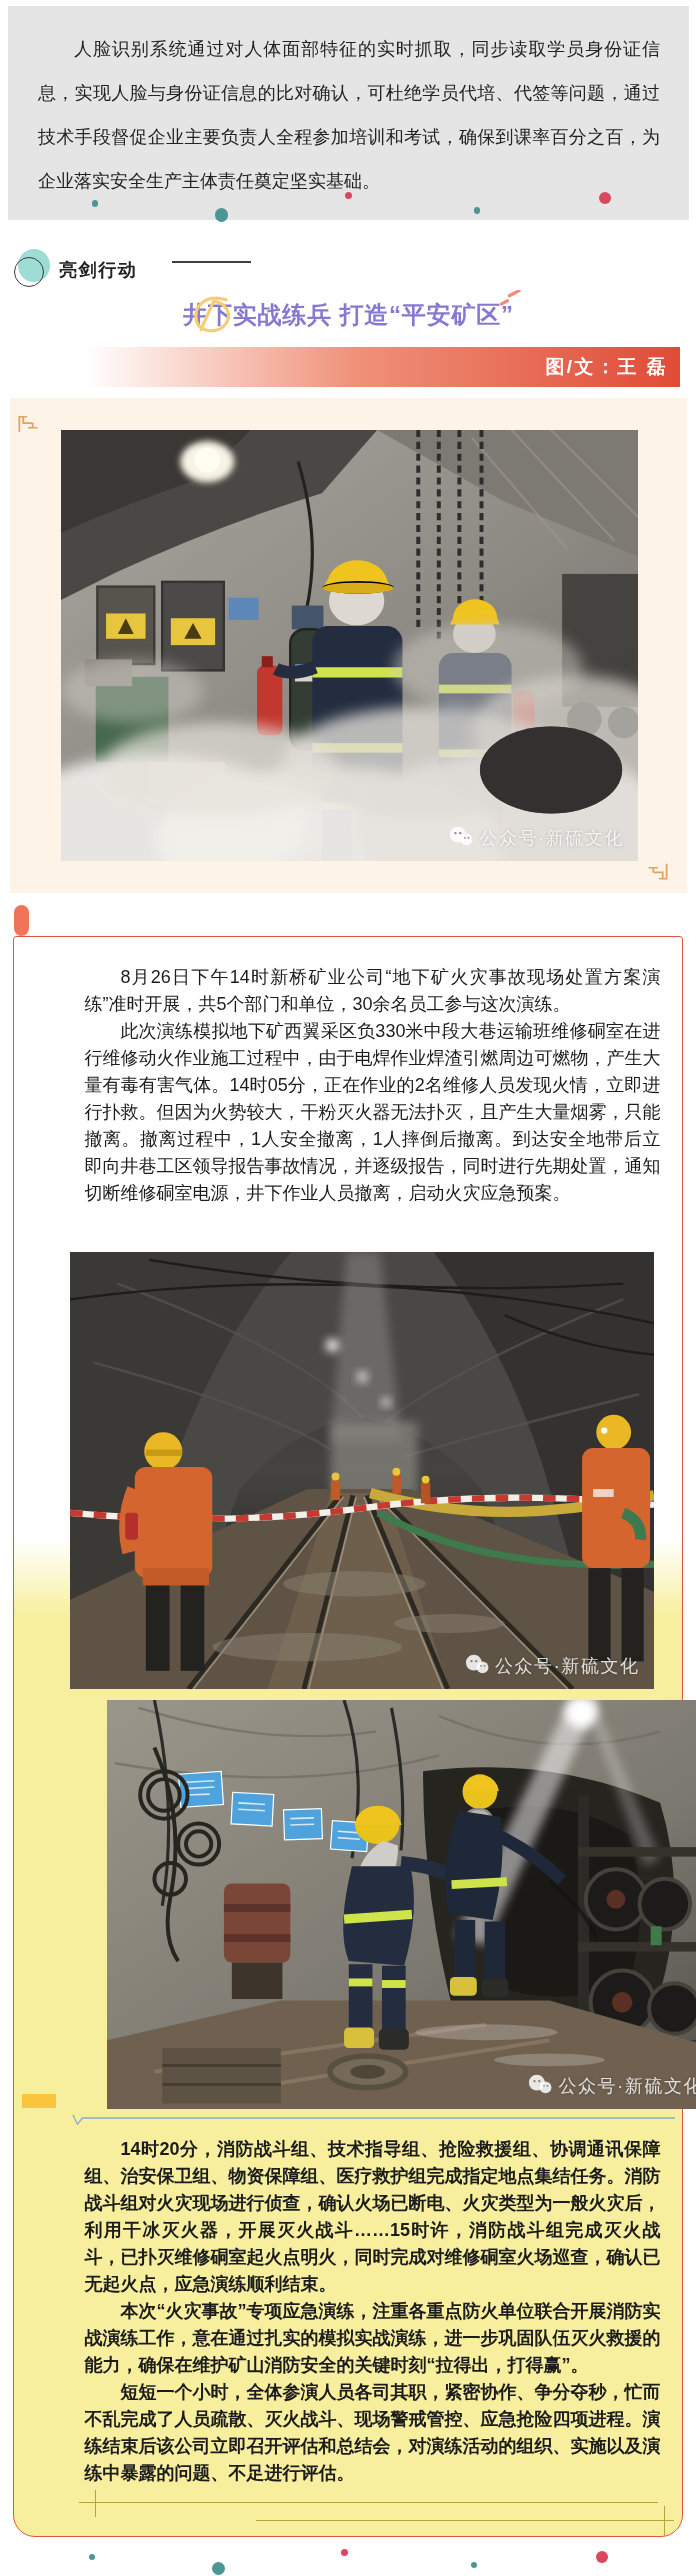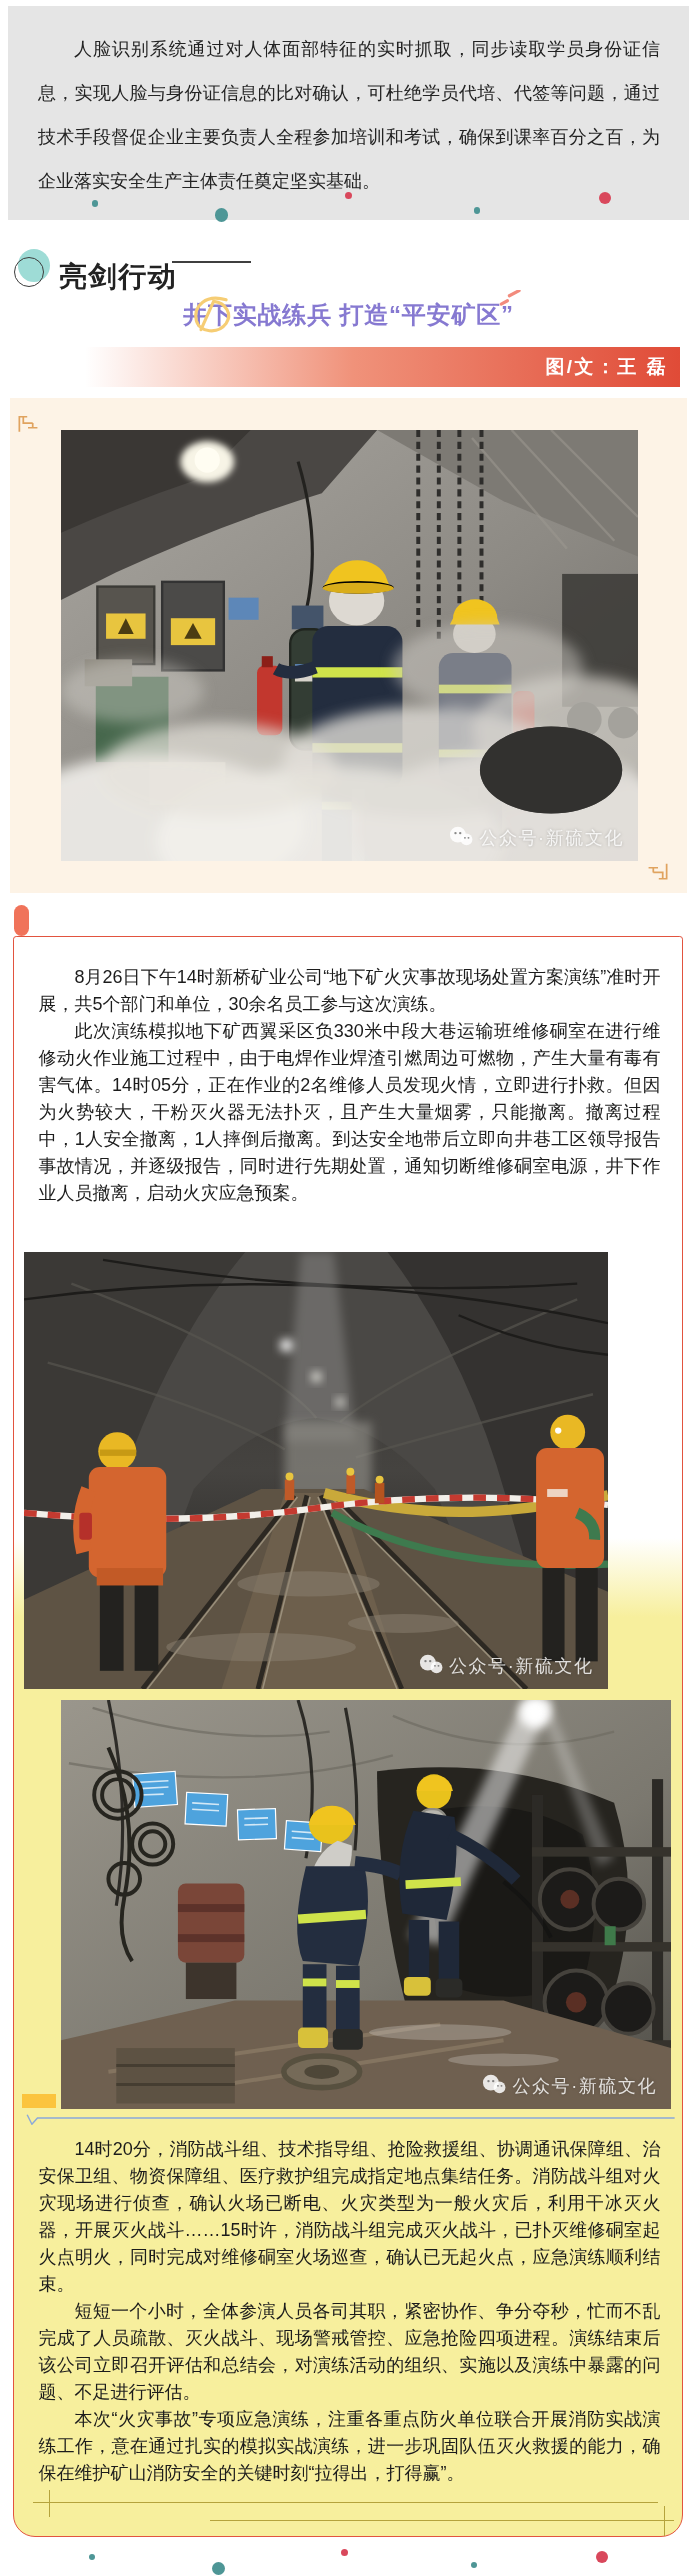--- a/index.html
+++ b/index.html
@@ -11,21 +11,21 @@
   .intro-text{font-size:18px;line-height:44px;text-align:justify;color:#232323;}
   .intro-text p{margin:0;text-indent:2em;}
   .dot{position:absolute;border-radius:50%;}
   .dot.teal{background:#4e9696;}
   .dot.red{background:#d9485c;}
 
   
   .badge-row{margin:28.4px 0 0 16px;height:43px;position:relative;}
   .badge-circle-fill{position:absolute;left:1.6px;top:0;width:32px;height:33px;background:#9edcd6;border-radius:50%;}
   .badge-circle-ring{position:absolute;left:-2.4px;top:8px;width:28.4px;height:28.4px;border:1.6px solid #3c3c3c;border-radius:50%;}
-  .badge-label{position:absolute;left:43px;top:9.5px;font-size:28px;font-weight:bold;color:#222;letter-spacing:1.6px;}
+  .badge-label{position:absolute;left:43px;top:9.5px;font-size:18px;font-weight:bold;color:#222;letter-spacing:1.6px;}
   .badge-line{position:absolute;left:156px;top:12.6px;width:79px;border-top:2.4px solid #3f3f3f;}
 
   
   .title-row{margin-top:4.7px;height:38px;position:relative;text-align:center;}
   .title-text{font-size:24px;font-weight:bold;color:#8679d1;letter-spacing:0.8px;line-height:38px;}
   .title-swash{position:absolute;left:190px;top:-4.7px;}
   .title-dashes{position:absolute;left:496px;top:-6.3px;}
 
   
   .byline-banner{margin:12.6px 16.6px 0 85px;height:40px;background:linear-gradient(90deg,rgba(255,255,255,0) 0%,#f0927a 45%,#e04b37 100%);
@@ -41,24 +41,24 @@
 
   
   .wm{position:absolute;right:14.2px;bottom:11px;display:flex;align-items:flex-start;gap:6.3px;}
   .wm-text{color:rgba(255,255,255,0.82);font-size:18px;letter-spacing:1.6px;text-shadow:0 0 3.2px rgba(0,0,0,0.25);}
 
   
   .pill{width:15px;height:31px;border-radius:8px;background:#f0735a;margin:12px 0 0 14.2px;}
 
   
   .main-box{margin:0 13.4px;width:670px;box-sizing:border-box;border:1.6px solid #e2543f;border-radius:3.2px 3.2px 22px 22px;
-    background:linear-gradient(180deg,#ffffff 0px,#ffffff 601px,#f7ef9d 680px,#f7ef9d 100%);position:relative;}
+    background:linear-gradient(180deg,#ffffff 0px,#ffffff 601px,#f7ef9d 680px,#f7ef9d 100%);position:relative;padding-left:46px;}
   .box-text{padding:27px 22px 0 24px;font-size:18px;line-height:27px;text-align:justify;color:#1c1c1c;}
   .box-text p{margin:0;text-indent:2em;}
-  .box-text2{padding-top:11px;}
+  .box-text2{padding-top:11px;font-weight:bold;}
   .photo2-frame{width:584px;height:437px;margin:45px 0 0 9.5px;}
   .photo3-frame{width:610px;height:409px;margin:11px 0 0 47px;}
   .gold-rect{position:absolute;left:8px;top:1157px;width:34px;height:14.2px;background:#fbc43e;}
   .blue-divider{margin:4.7px 4.7px 0 9.5px;height:11px;}
   .deco-lines{position:relative;height:46px;margin-top:3.2px;}
   .deco-lineA{position:absolute;left:19px;right:24px;top:12.6px;border-top:1.6px solid #b5a33c;}
   .deco-tickA{position:absolute;left:35px;top:0;height:27px;border-left:1.6px solid #b5a33c;}
   .deco-lineB{position:absolute;left:196px;right:8px;top:30px;border-top:1.6px solid #b5a33c;}
   .deco-tickB{position:absolute;right:17.4px;top:16px;height:30px;border-left:1.6px solid #b5a33c;}
 
@@ -475,22 +475,22 @@
     <div class="gold-rect"></div>
 
     <div class="blue-divider">
       <svg width="100%" height="11" viewBox="0 0 826 14" preserveAspectRatio="none">
         <path d="M4,1 L10,13 L17,5 H822" fill="none" stroke="#8aa9da" stroke-width="1.8"></path>
       </svg>
     </div>
 
     <div class="box-text box-text2">
       <p>14时20分，消防战斗组、技术指导组、抢险救援组、协调通讯保障组、治安保卫组、物资保障组、医疗救护组完成指定地点集结任务。消防战斗组对火灾现场进行侦查，确认火场已断电、火灾类型为一般火灾后，利用干冰灭火器，开展灭火战斗……15时许，消防战斗组完成灭火战斗，已扑灭维修硐室起火点明火，同时完成对维修硐室火场巡查，确认已无起火点，应急演练顺利结束。</p>
+      <p>本次“火灾事故”专项应急演练，注重各重点防火单位联合开展消防实战演练工作，意在通过扎实的模拟实战演练，进一步巩固队伍灭火救援的能力，确保在维护矿山消防安全的关键时刻“拉得出，打得赢”。</p>
       <p>短短一个小时，全体参演人员各司其职，紧密协作、争分夺秒，忙而不乱完成了人员疏散、灭火战斗、现场警戒管控、应急抢险四项进程。演练结束后该公司立即召开评估和总结会，对演练活动的组织、实施以及演练中暴露的问题、不足进行评估。</p>
-      <p>本次“火灾事故”专项应急演练，注重各重点防火单位联合开展消防实战演练工作，意在通过扎实的模拟实战演练，进一步巩固队伍灭火救援的能力，确保在维护矿山消防安全的关键时刻“拉得出，打得赢”。</p>
     </div>
 
     <div class="deco-lines">
       <span class="deco-lineA"></span>
       <span class="deco-tickA"></span>
       <span class="deco-lineB"></span>
       <span class="deco-tickB"></span>
     </div>
   </div>
 

